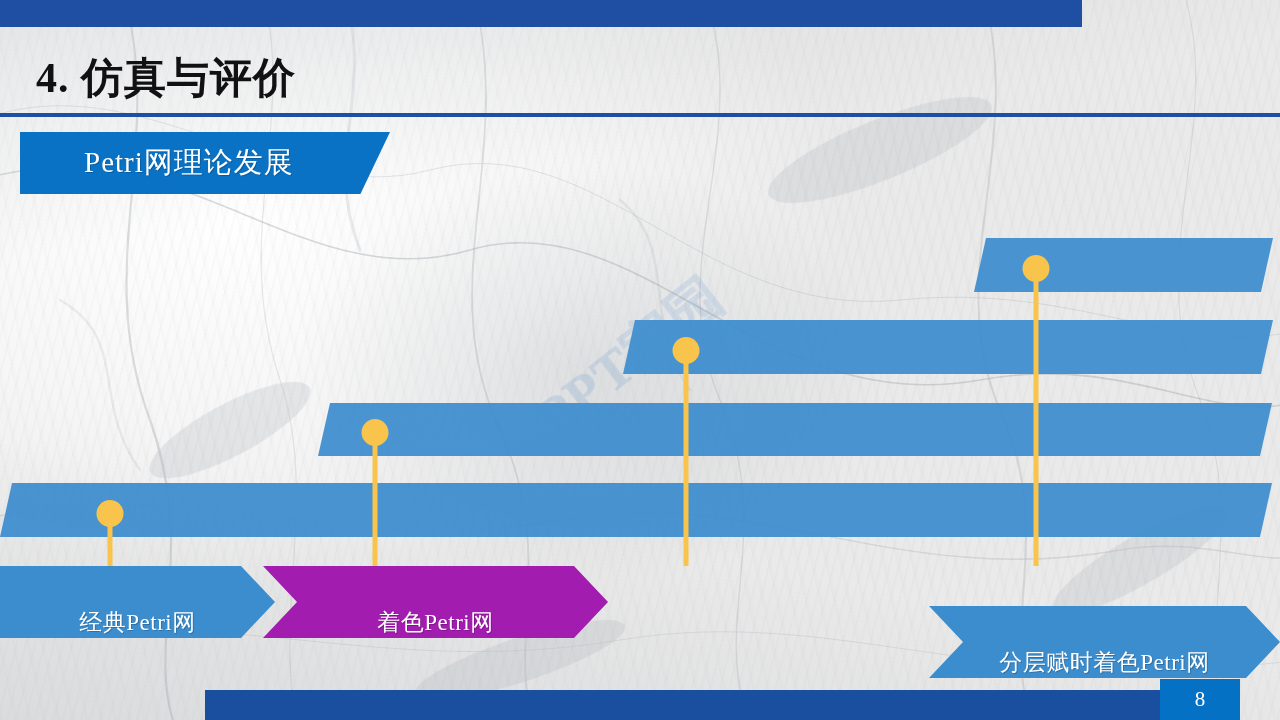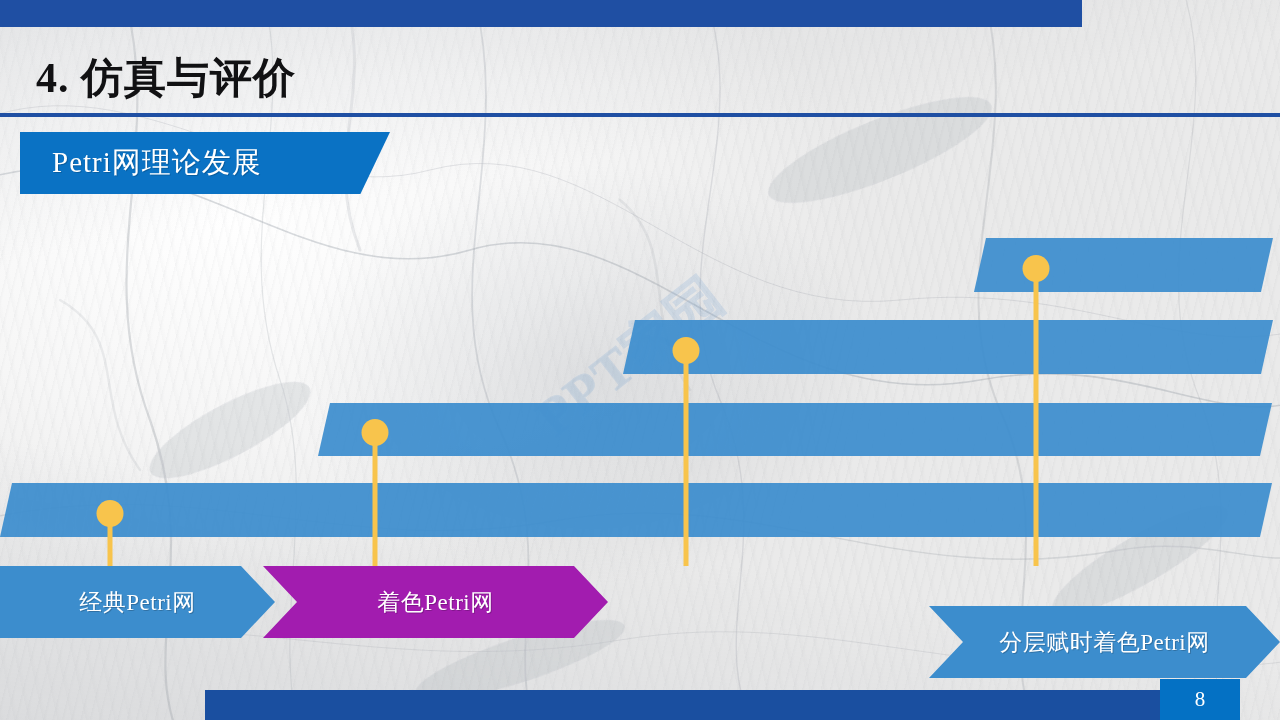--- a/index.html
+++ b/index.html
@@ -52,21 +52,21 @@
   }
 
   
   .banner{
     position:absolute;left:20px;top:132px;width:370px;height:62px;
     background:#0a72c4;
     clip-path:polygon(0 0, 100% 0, 92% 100%, 0 100%);
     display:flex;align-items:center;
   }
   .banner span{
-    color:#ffffff;font-size:29px;padding-left:32px;letter-spacing:1px;
+    color:#ffffff;font-size:29px;padding-left:64px;letter-spacing:1px;
     text-shadow:1px 1px 0 rgba(0,0,0,.18);
   }
 
   
   .stepbar{
     position:absolute;background:#3c8dcd;opacity:.93;
     clip-path:polygon(12px 0, 100% 0, calc(100% - 12px) 100%, 0 100%);
   }
 
   
@@ -75,21 +75,21 @@
   .pin .stem{background:#f8c44c;}
   .pin .dot{
     position:absolute;left:50%;top:0;transform:translateX(-50%);
     width:27px;height:27px;border-radius:50%;background:#f8c44c;
   }
 
   
   .arrowstrip{position:absolute;left:0;top:566px;width:1280px;height:72px;}
   .astep{
     position:absolute;top:0;height:72px;background:#3c8dcd;
-    display:flex;align-items:center;justify-content:center;
+    display:flex;align-items:flex-end;justify-content:center;
   }
   .astep.first{clip-path:polygon(0 0, calc(100% - 34px) 0, 100% 50%, calc(100% - 34px) 100%, 0 100%);}
   .astep.mid{clip-path:polygon(0 0, calc(100% - 34px) 0, 100% 50%, calc(100% - 34px) 100%, 0 100%, 34px 50%);}
   .astep.last{clip-path:polygon(0 0, calc(100% - 34px) 0, 100% 50%, calc(100% - 34px) 100%, 0 100%, 34px 50%);}
   .astep span{
     color:#ffffff;font-size:23px;letter-spacing:.5px;
     text-shadow:1px 1px 0 rgba(0,0,0,.20);white-space:nowrap;
   }
 
   

